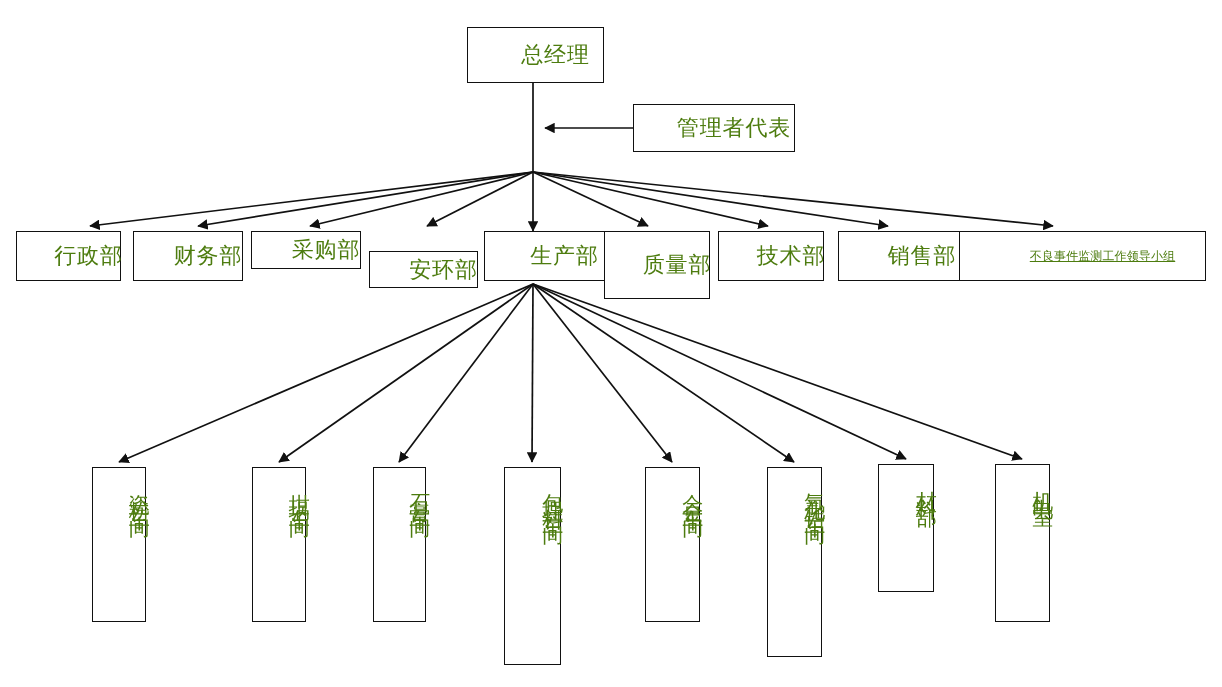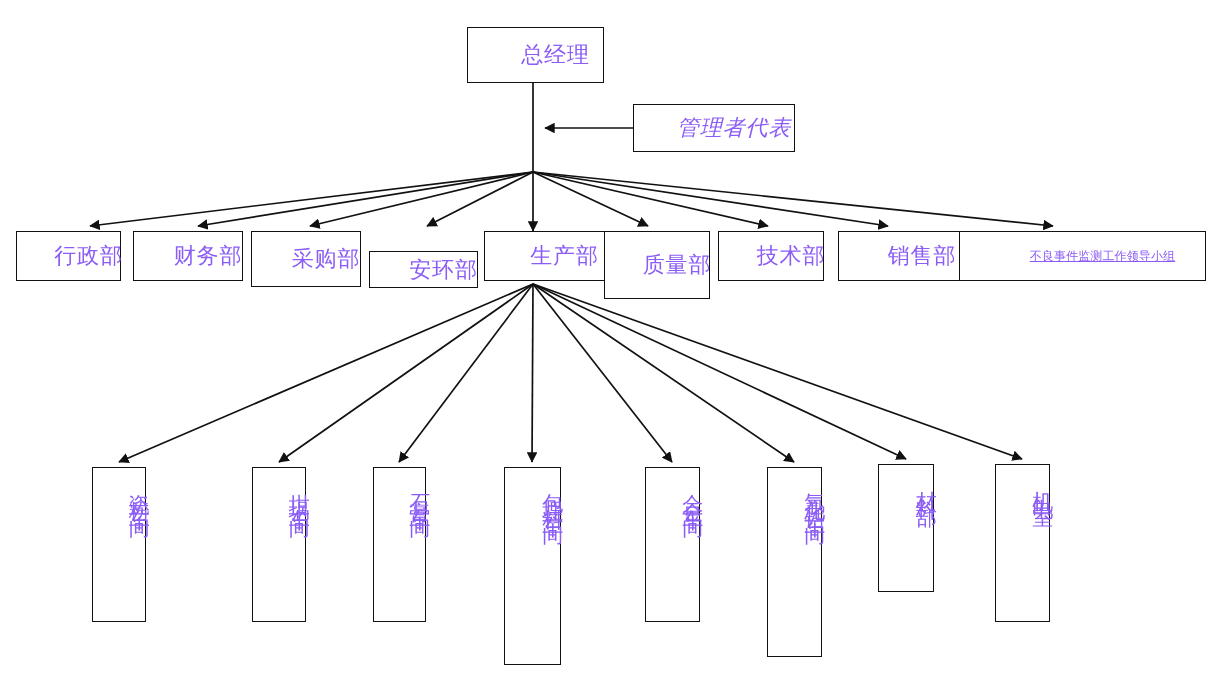--- a/index.html
+++ b/index.html
@@ -26,21 +26,21 @@
   }
   .node {
     position: absolute;
     box-sizing: border-box;
     border: 1.6px solid #111111;
     background: #ffffff;
     display: flex;
     align-items: center;
     justify-content: center;
     text-align: center;
-    color: #8b5cf6;
+    color: #4d7c0f;
     z-index: 5;
     padding-left: 40px;
   }
   .node .label {
     display: block;
     line-height: 1.0;
     letter-spacing: 0.04em;
     white-space: nowrap;
   }
   .node.horizontal .label {
@@ -96,32 +96,32 @@
         <line x1="533" y1="284" x2="794" y2="462" marker-end="url(#arrowhead)"></line>
         <line x1="533" y1="284" x2="906" y2="459" marker-end="url(#arrowhead)"></line>
         <line x1="533" y1="284" x2="1022" y2="459" marker-end="url(#arrowhead)"></line>
       </g>
   </svg>
 
   <div class="node horizontal" style="left: 467px; top: 27px; width: 137px; height: 56px;">
     <span class="label">总经理</span>
   </div>
 
-  <div class="node horizontal" style="left: 633px; top: 104px; width: 162px; height: 48px; font-style: italic;">
+  <div class="node horizontal" style="left: 633px; top: 104px; width: 162px; height: 48px;">
     <span class="label">管理者代表</span>
   </div>
 
   <div id="departments-container">
       <div class="node horizontal" style="left: 16px; top: 231px; width: 105px; height: 50px;">
         <span class="label">行政部</span>
       </div>
       <div class="node horizontal" style="left: 133px; top: 231px; width: 110px; height: 50px;">
         <span class="label">财务部</span>
       </div>
-      <div class="node horizontal" style="left: 251px; top: 231px; width: 110px; height: 56px;">
+      <div class="node horizontal" style="left: 251px; top: 231px; width: 110px; height: 38px;">
         <span class="label">采购部</span>
       </div>
       <div class="node horizontal" style="left: 369px; top: 231px; width: 109px; height: 37px; margin-top: 20px;">
         <span class="label">安环部</span>
       </div>
       <div class="node horizontal" style="left: 484px; top: 231px; width: 121px; height: 50px;">
         <span class="label">生产部</span>
       </div>
       <div class="node horizontal" style="left: 604px; top: 231px; width: 106px; height: 68px;">
         <span class="label">质量部</span>

